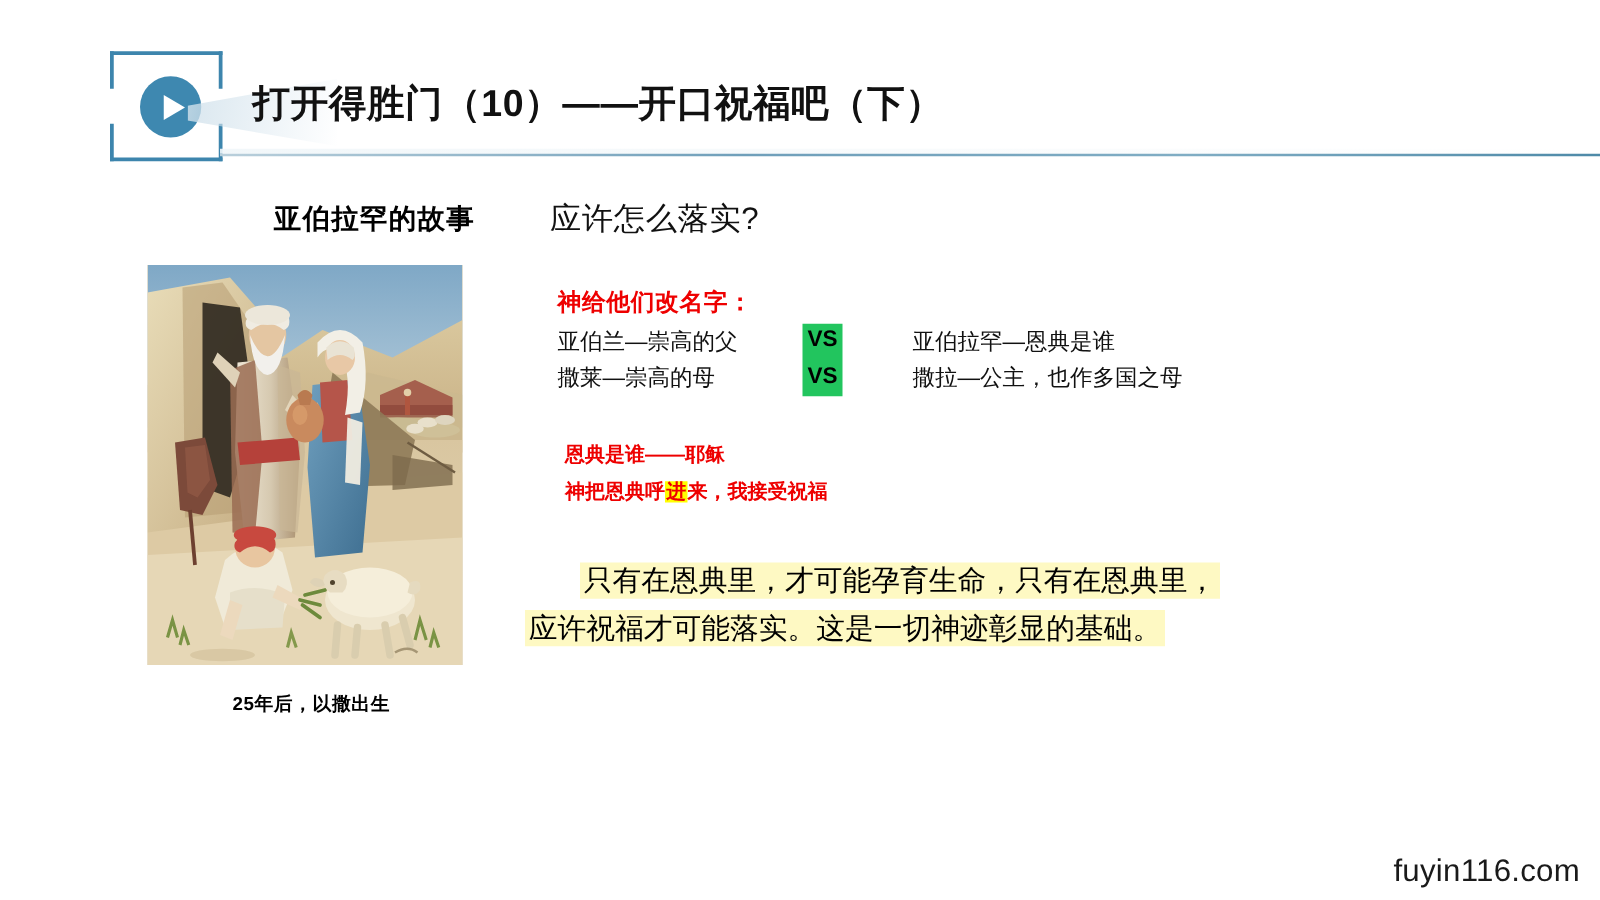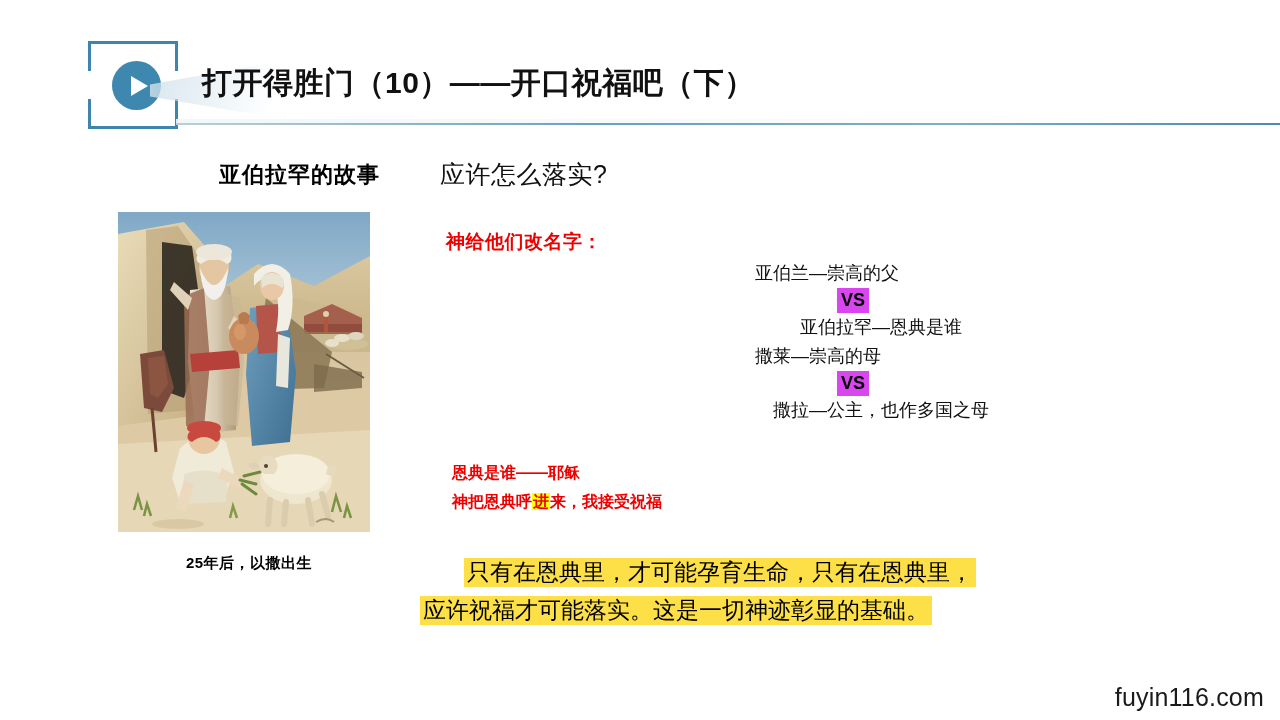--- a/index.html
+++ b/index.html
@@ -143,30 +143,28 @@
   .names-block { margin-left: 26px; }
   .names-title {
     font-size: 19px;
     font-weight: bold;
     color: #ee0000;
     letter-spacing: 0.5px;
     margin-bottom: 4px;
   }
   .name-row {
     display: flex;
-    align-items: center;
     font-size: 18px;
     color: #111111;
     line-height: 1.62;
     white-space: nowrap;
-    flex-direction: column;
   }
   .name-left  { width: 196px; }
   .vs-chip {
-    background: #d946ef;
+    background: #22c55e;
     color: #000000;
     font-weight: bold;
     font-size: 18px;
     padding: 0 4px;
     line-height: 1.38;
   }
   .name-right { margin-left: 56px; }
 
   .grace-block {
     margin-left: 32px;
@@ -185,21 +183,21 @@
 
   .quote-block {
     margin-top: 38px;
     font-family: "Liberation Serif", "DejaVu Serif", serif;
     font-size: 23px;
     color: #000000;
     line-height: 1.66;
   }
   .quote-line { display: block; white-space: nowrap; }
   .quote-line span {
-    background: #fde047;
+    background: #fef9c3;
     padding: 2px 3px;
   }
   .quote-line.first { margin-left: 44px; }
   .quote-line.second { margin-left: 0; }
 
   
   .watermark {
     position: absolute;
     right: 16px; bottom: 8px;
     font-size: 25px;

